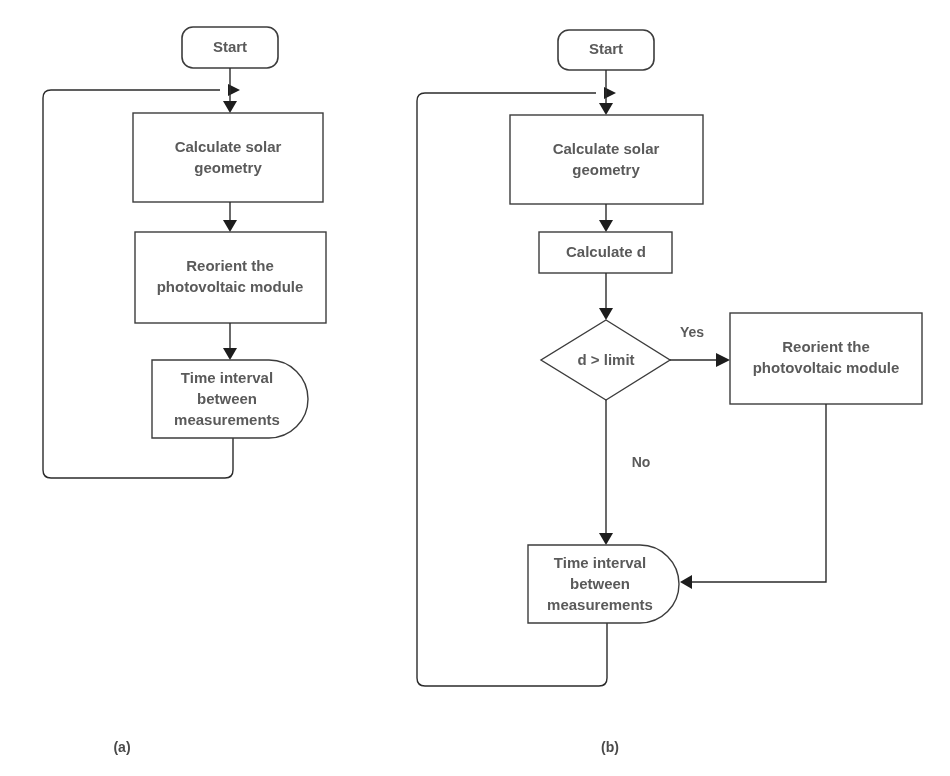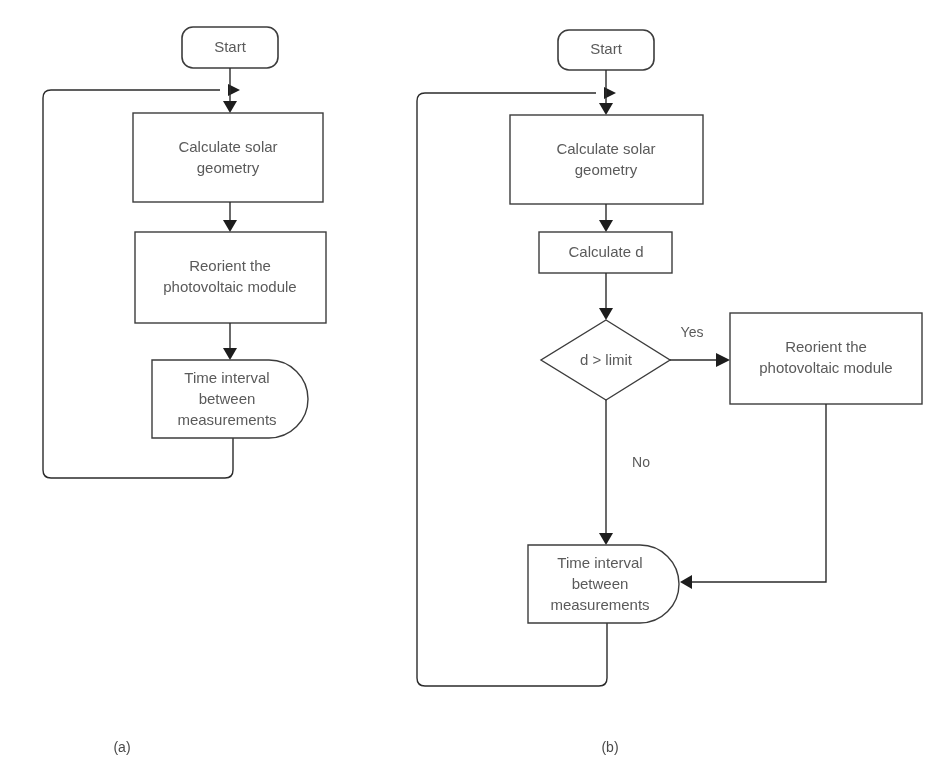--- a/index.html
+++ b/index.html
@@ -10,20 +10,21 @@
   body {
     width: 950px;
     height: 776px;
     font-family: "Liberation Sans", sans-serif;
     overflow: hidden;
   }
   #figure {
     position: relative;
     width: 950px;
     height: 776px;
+    font-weight: bold;
   }
   svg.flow {
     position: absolute;
     top: 0;
     left: 0;
     width: 950px;
     height: 776px;
   }
   .shape {
     fill: #ffffff;

